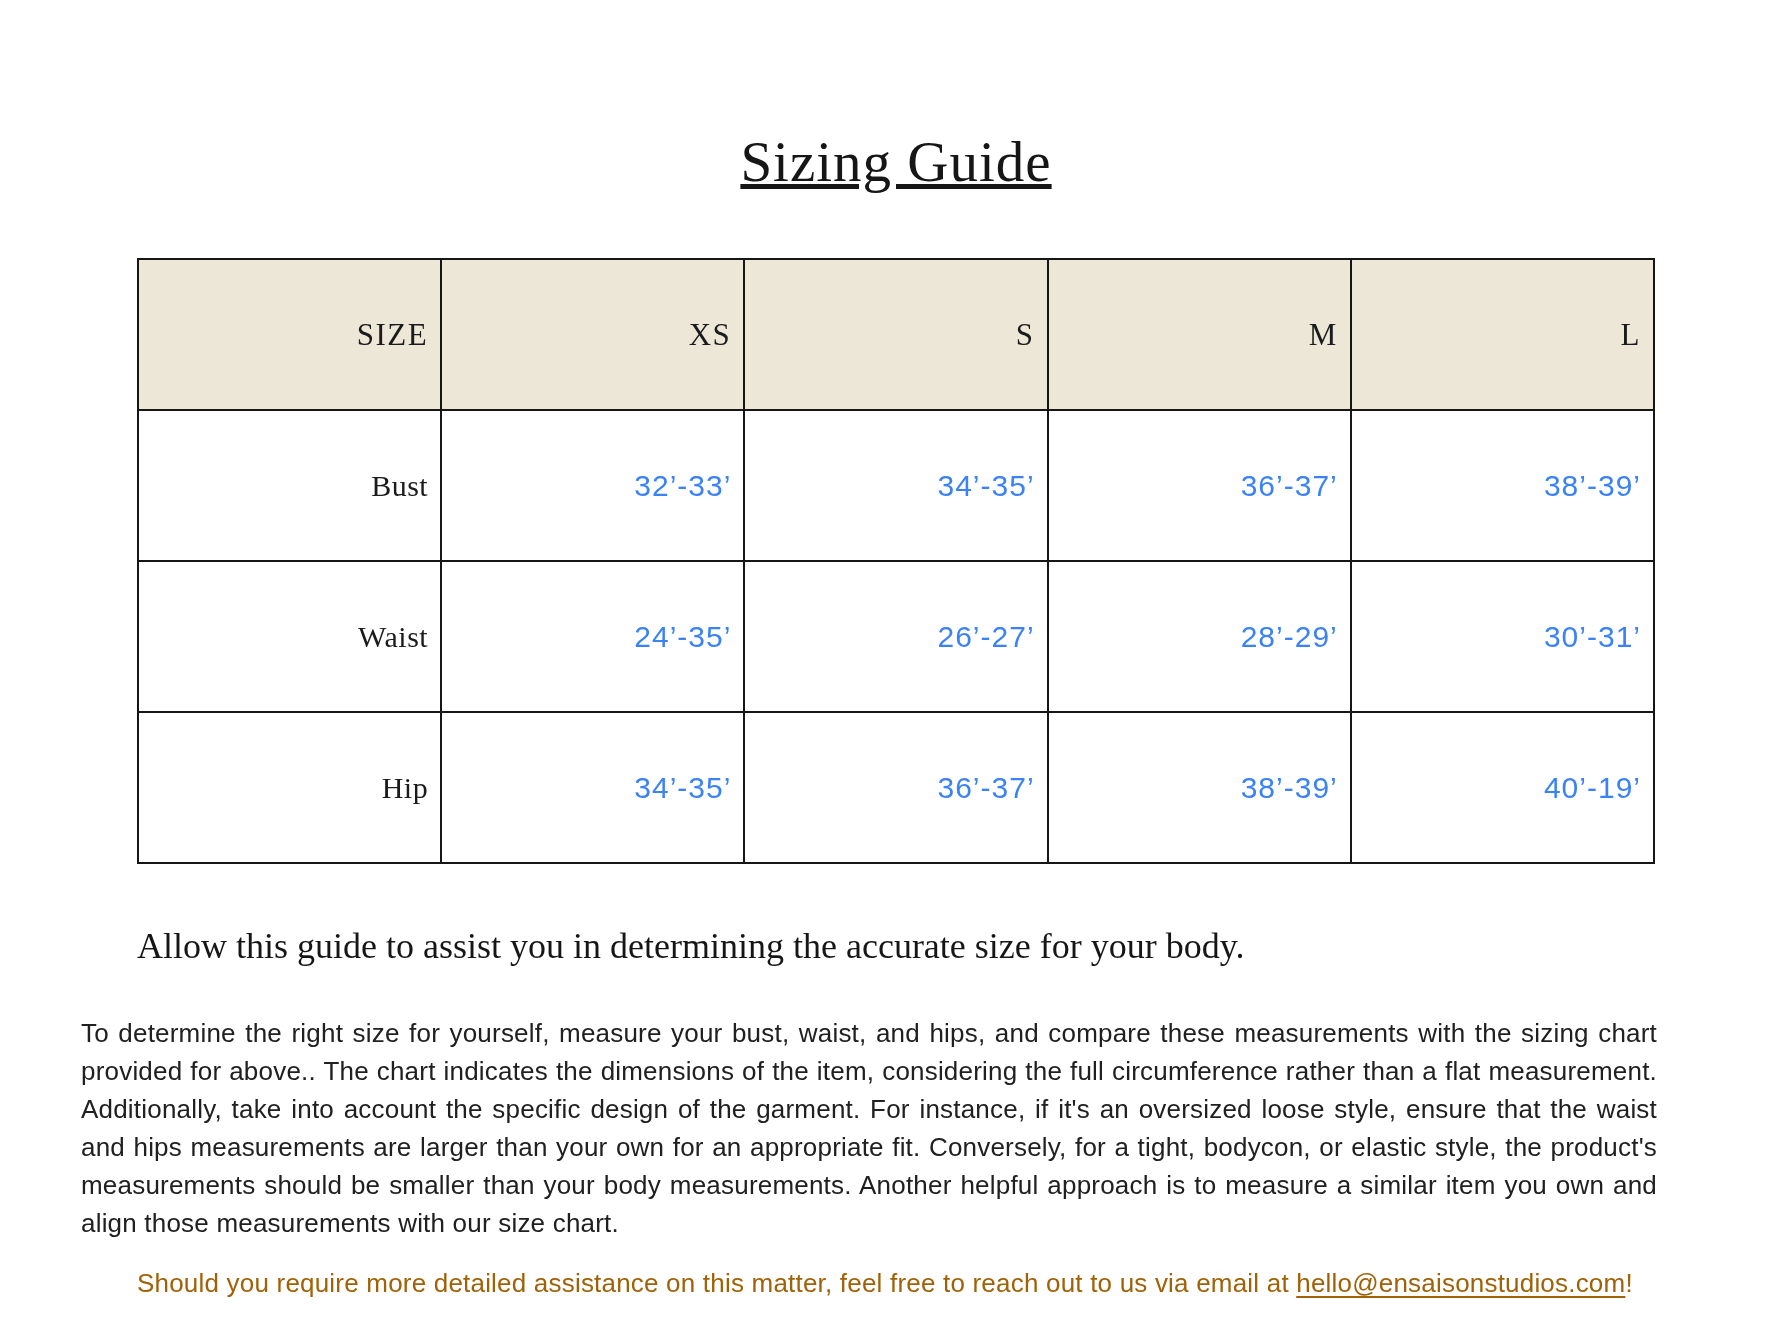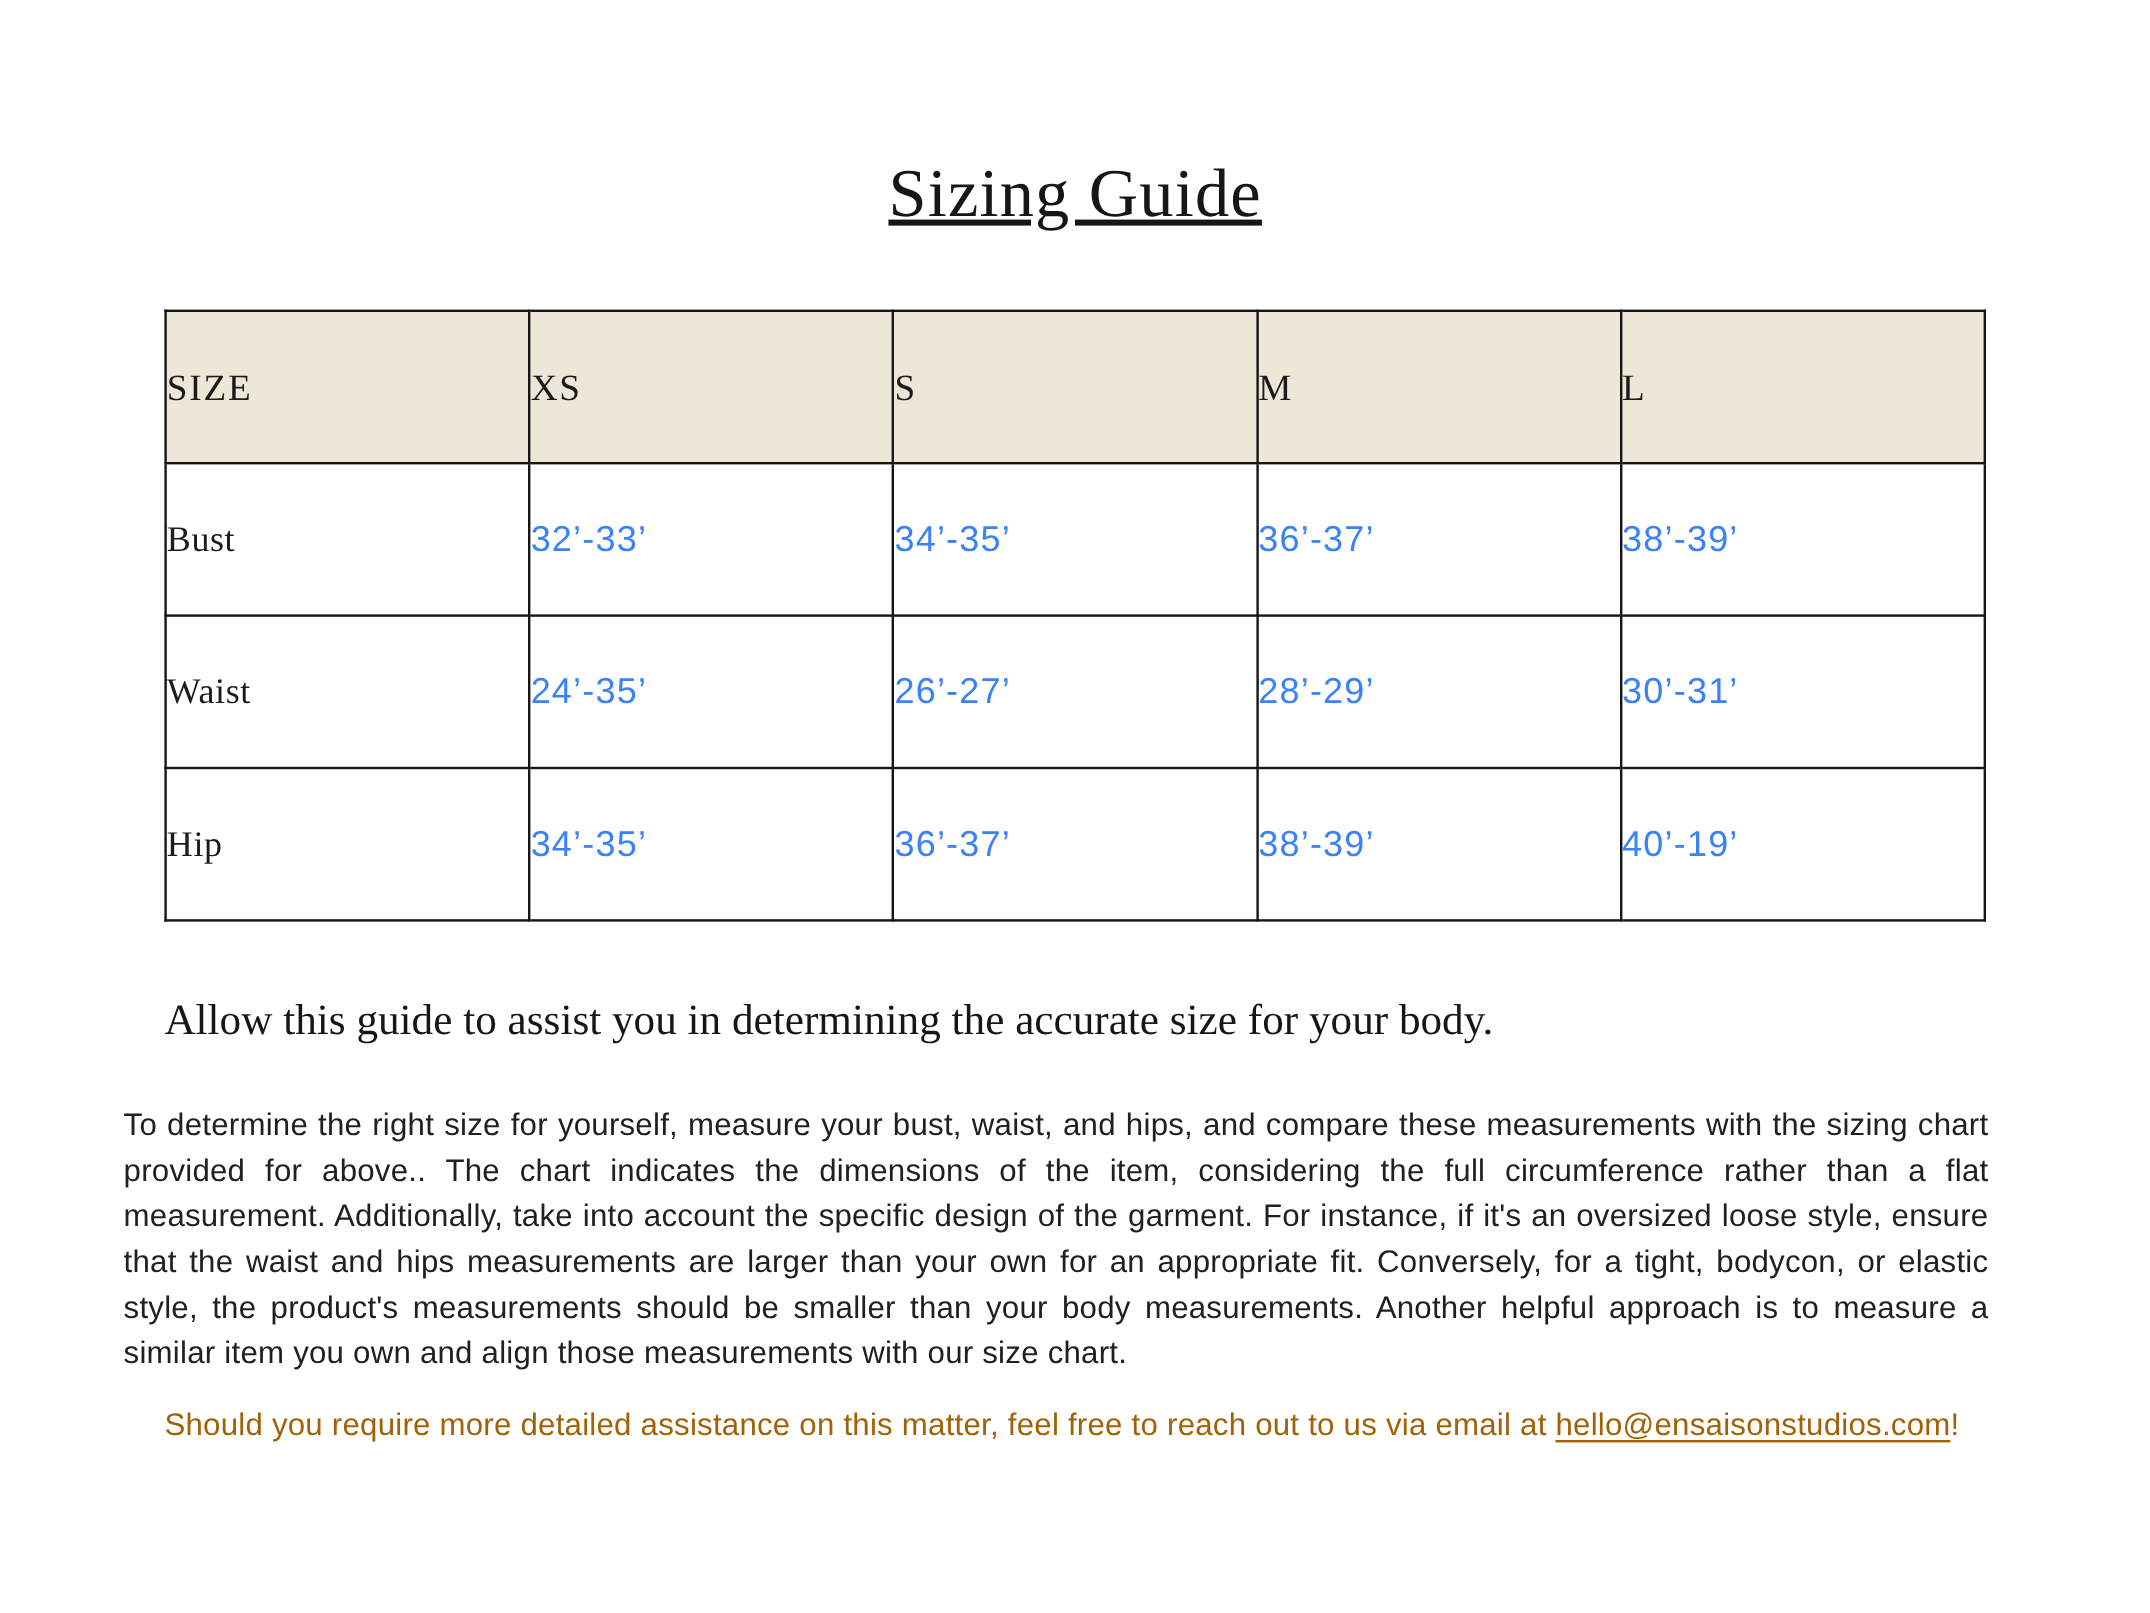--- a/index.html
+++ b/index.html
@@ -29,23 +29,23 @@
   }
   .size-table {
     margin: 64px 135px 0 137px;
     width: 1518px;
     border-collapse: collapse;
     table-layout: fixed;
   }
   .size-table th, .size-table td {
     border: 2px solid #161616;
     height: 125px;
-    text-align: left;
+    text-align: right;
     vertical-align: middle;
-    padding: 0;
+    padding: 12px;
   }
   .size-table th {
     background: #ece7d6;
     font-family: "Liberation Serif", serif;
     font-weight: 400;
     font-size: 31px;
     letter-spacing: 1.5px;
     color: #1b1b1b;
   }
   .row-label {
@@ -66,21 +66,21 @@
   }
   .lead {
     margin: 60px 135px 0 137px;
     font-family: "Liberation Serif", serif;
     font-weight: 400;
     font-size: 36px;
     line-height: 44px;
     color: #161616;
   }
   .body-text {
-    margin: 46px 135px 0 103px;
+    margin: 46px 135px 0 81px;
     font-family: "Liberation Sans", sans-serif;
     font-weight: 400;
     font-size: 26px;
     line-height: 38px;
     letter-spacing: 0.2px;
     text-align: justify;
     color: #202020;
   }
   .contact {
     margin: 22px 135px 0 137px;

